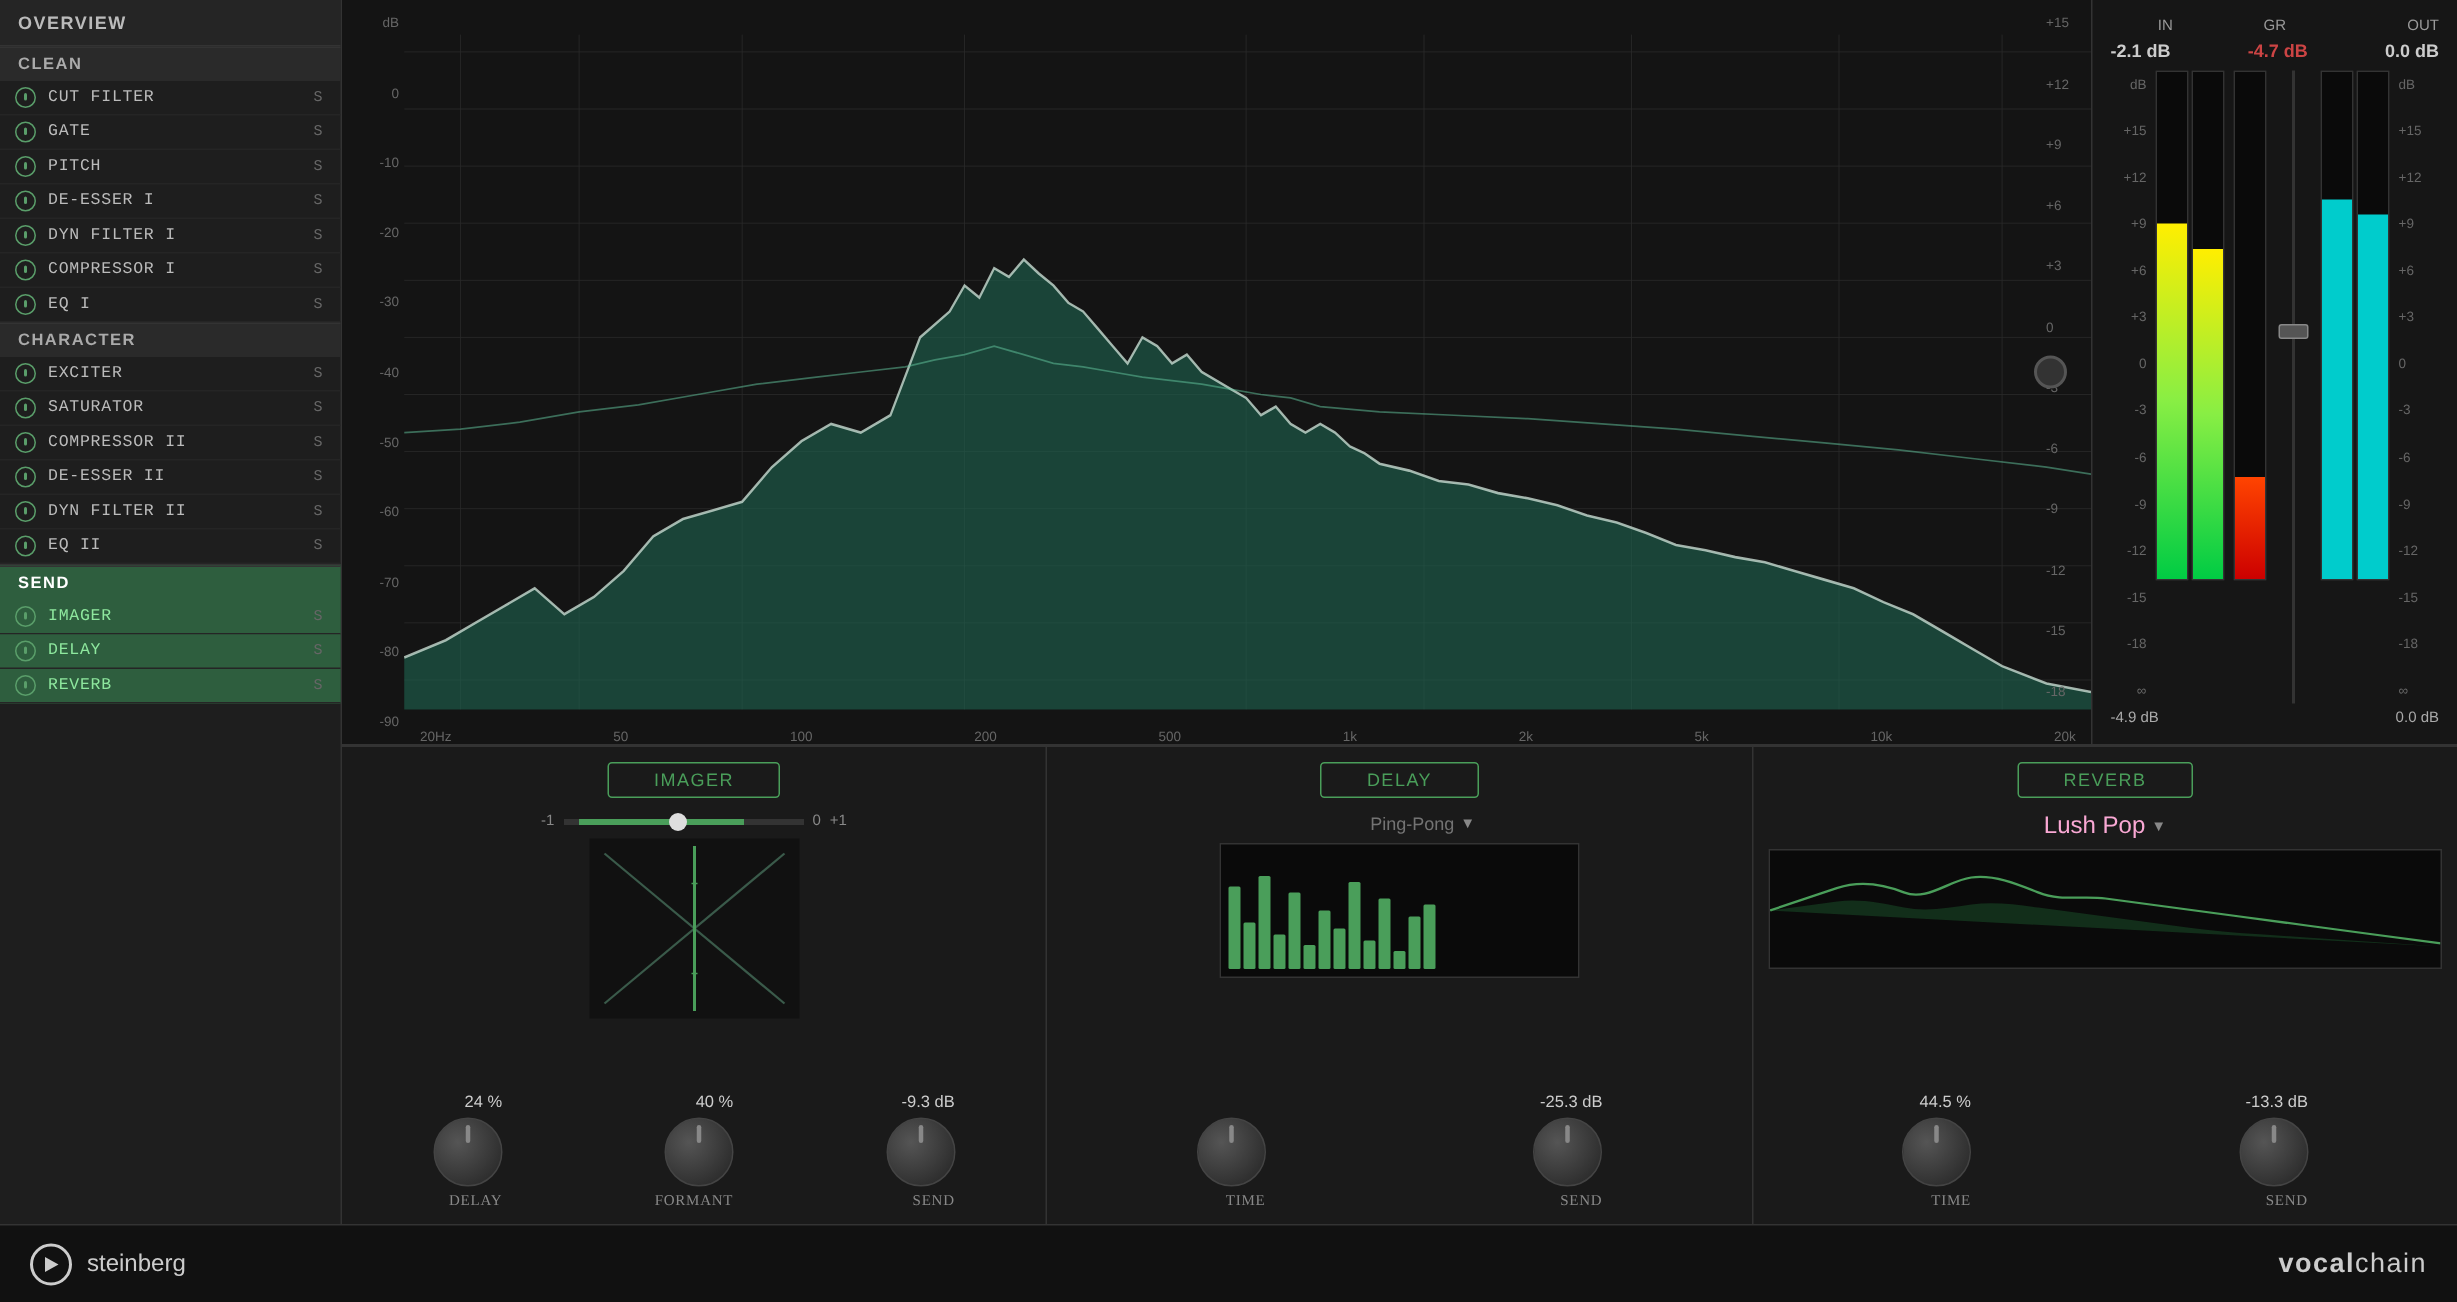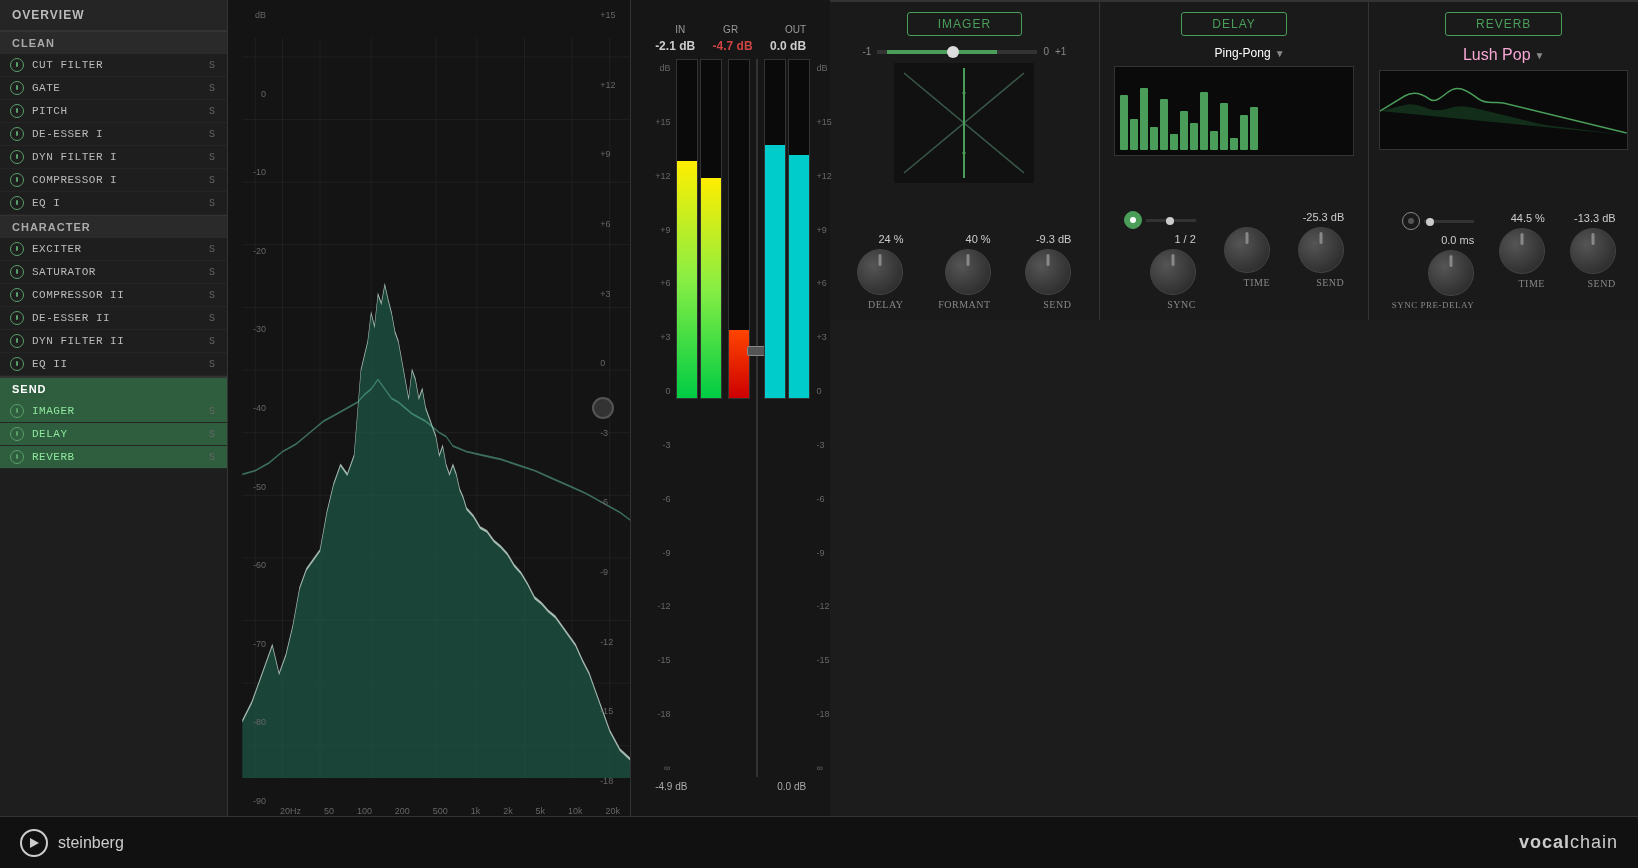--- a/index.html
+++ b/index.html
@@ -88,42 +88,42 @@
     }
     .sidebar-item .s-badge {
       font-size: 10px;
       color: #666;
       padding: 1px 4px;
     }
     
     .right-content {
       flex: 1;
       display: flex;
-      flex-direction: row;
+      flex-direction: column;
     }
     
     .spectrum-area {
       flex: 1;
       display: flex;
       position: relative;
       background: #111;
     }
     .spectrum-graph {
       flex: 1;
       position: relative;
       background: #141414;
       overflow: hidden;
     }
     
     .meter-section {
-      width: 200px;
+      width: 244px;
       background: #161616;
       display: flex;
       flex-direction: column;
-      padding: 24px;
+      padding: 12px;
       border-left: 1px solid #333;
       flex-shrink: 0;
     }
     .meter-labels-row {
       display: flex;
       justify-content: space-between;
       font-size: 10px;
       color: #999;
       margin-bottom: 4px;
     }
@@ -720,21 +720,21 @@
             </div>
           </div>
         </div>
 
         <div class="effect-panel">
           <div class="effect-btn">
             <button class="effect-toggle">DELAY</button>
           </div>
 
           <div class="dropdown-row">
-            <span style="font-size:12px;color:#ffffff;margin-left:31px;">Ping-Pong</span>
+            <span style="font-size:12px;color:#737373;margin-left:31px;">Ping-Pong</span>
             <span class="chevron-down">▼</span>
           </div>
 
           <div class="delay-display">
             <div class="delay-bar" style="height:70%;"></div>
             <div class="delay-bar" style="height:40%;"></div>
             <div class="delay-bar" style="height:80%;"></div>
             <div class="delay-bar" style="height:30%;"></div>
             <div class="delay-bar" style="height:65%;"></div>
             <div class="delay-bar" style="height:20%;"></div>
@@ -743,33 +743,20 @@
             <div class="delay-bar" style="height:75%;"></div>
             <div class="delay-bar" style="height:25%;"></div>
             <div class="delay-bar" style="height:60%;"></div>
             <div class="delay-bar" style="height:15%;"></div>
             <div class="delay-bar" style="height:45%;"></div>
             <div class="delay-bar" style="height:55%;"></div>
           </div>
 
           <div class="knob-row">
             <div class="knob-group">
-              <div style="display:flex;align-items:center;gap:4px;">
-                <div class="sync-btn active">
-                  <div style="width:6px;height:6px;border-radius:50%;background:#fff;"></div>
-                </div>
-                <div style="width:50px;height:3px;background:#333;position:relative;">
-                  <div style="position:absolute;left:20px;width:8px;height:8px;background:#ccc;border-radius:50%;top:-2px;cursor:pointer;"></div>
-                </div>
-              </div>
-              <span class="knob-value">1 / 2</span>
-              <div class="knob"></div>
-              <span class="knob-label">SYNC</span>
-            </div>
-            <div class="knob-group">
               <span class="knob-value">&nbsp;</span>
               <div class="knob"></div>
               <span class="knob-label">TIME</span>
             </div>
             <div class="knob-group">
               <span class="knob-value">-25.3 dB</span>
               <div class="knob"></div>
               <span class="knob-label">SEND</span>
             </div>
           </div>
@@ -786,33 +773,20 @@
           </div>
 
           <div class="reverb-display">
             <svg width="100%" height="80" viewBox="0 0 300 80" preserveAspectRatio="none">
               <path d="M0,40 C10,35 20,30 30,25 C40,20 50,22 60,28 C70,34 80,20 90,18 C100,16 110,22 120,28 C130,34 140,30 150,32 C160,34 170,36 180,38 C190,40 200,42 210,44 C220,46 230,48 240,50 C250,52 260,54 270,56 C280,58 290,60 300,62" fill="none" stroke="#4a9e5a" stroke-width="1.5"></path>
               <path d="M0,40 C10,38 20,36 30,34 C40,32 50,35 60,38 C70,41 80,38 90,36 C100,34 110,36 120,38 C130,40 140,42 150,44 C160,46 170,48 180,50 C190,52 200,54 210,55 C220,56 230,57 240,58 C250,59 260,60 270,61 C280,62 290,63 300,64" fill="rgba(30,100,50,0.4)"></path>
             </svg>
           </div>
 
           <div class="knob-row">
-            <div class="knob-group">
-              <div style="display:flex;align-items:center;gap:4px;">
-                <div class="sync-btn">
-                  <div style="width:6px;height:6px;border-radius:50%;background:#555;"></div>
-                </div>
-                <div style="width:50px;height:3px;background:#333;position:relative;">
-                  <div style="position:absolute;left:2px;width:8px;height:8px;background:#ccc;border-radius:50%;top:-2px;cursor:pointer;"></div>
-                </div>
-              </div>
-              <span class="knob-value">0.0 ms</span>
-              <div class="knob"></div>
-              <span class="knob-label" style="font-size:9px;">SYNC PRE-DELAY</span>
-            </div>
             <div class="knob-group">
               <span class="knob-value">44.5 %</span>
               <div class="knob"></div>
               <span class="knob-label">TIME</span>
             </div>
             <div class="knob-group">
               <span class="knob-value">-13.3 dB</span>
               <div class="knob"></div>
               <span class="knob-label">SEND</span>
             </div>

